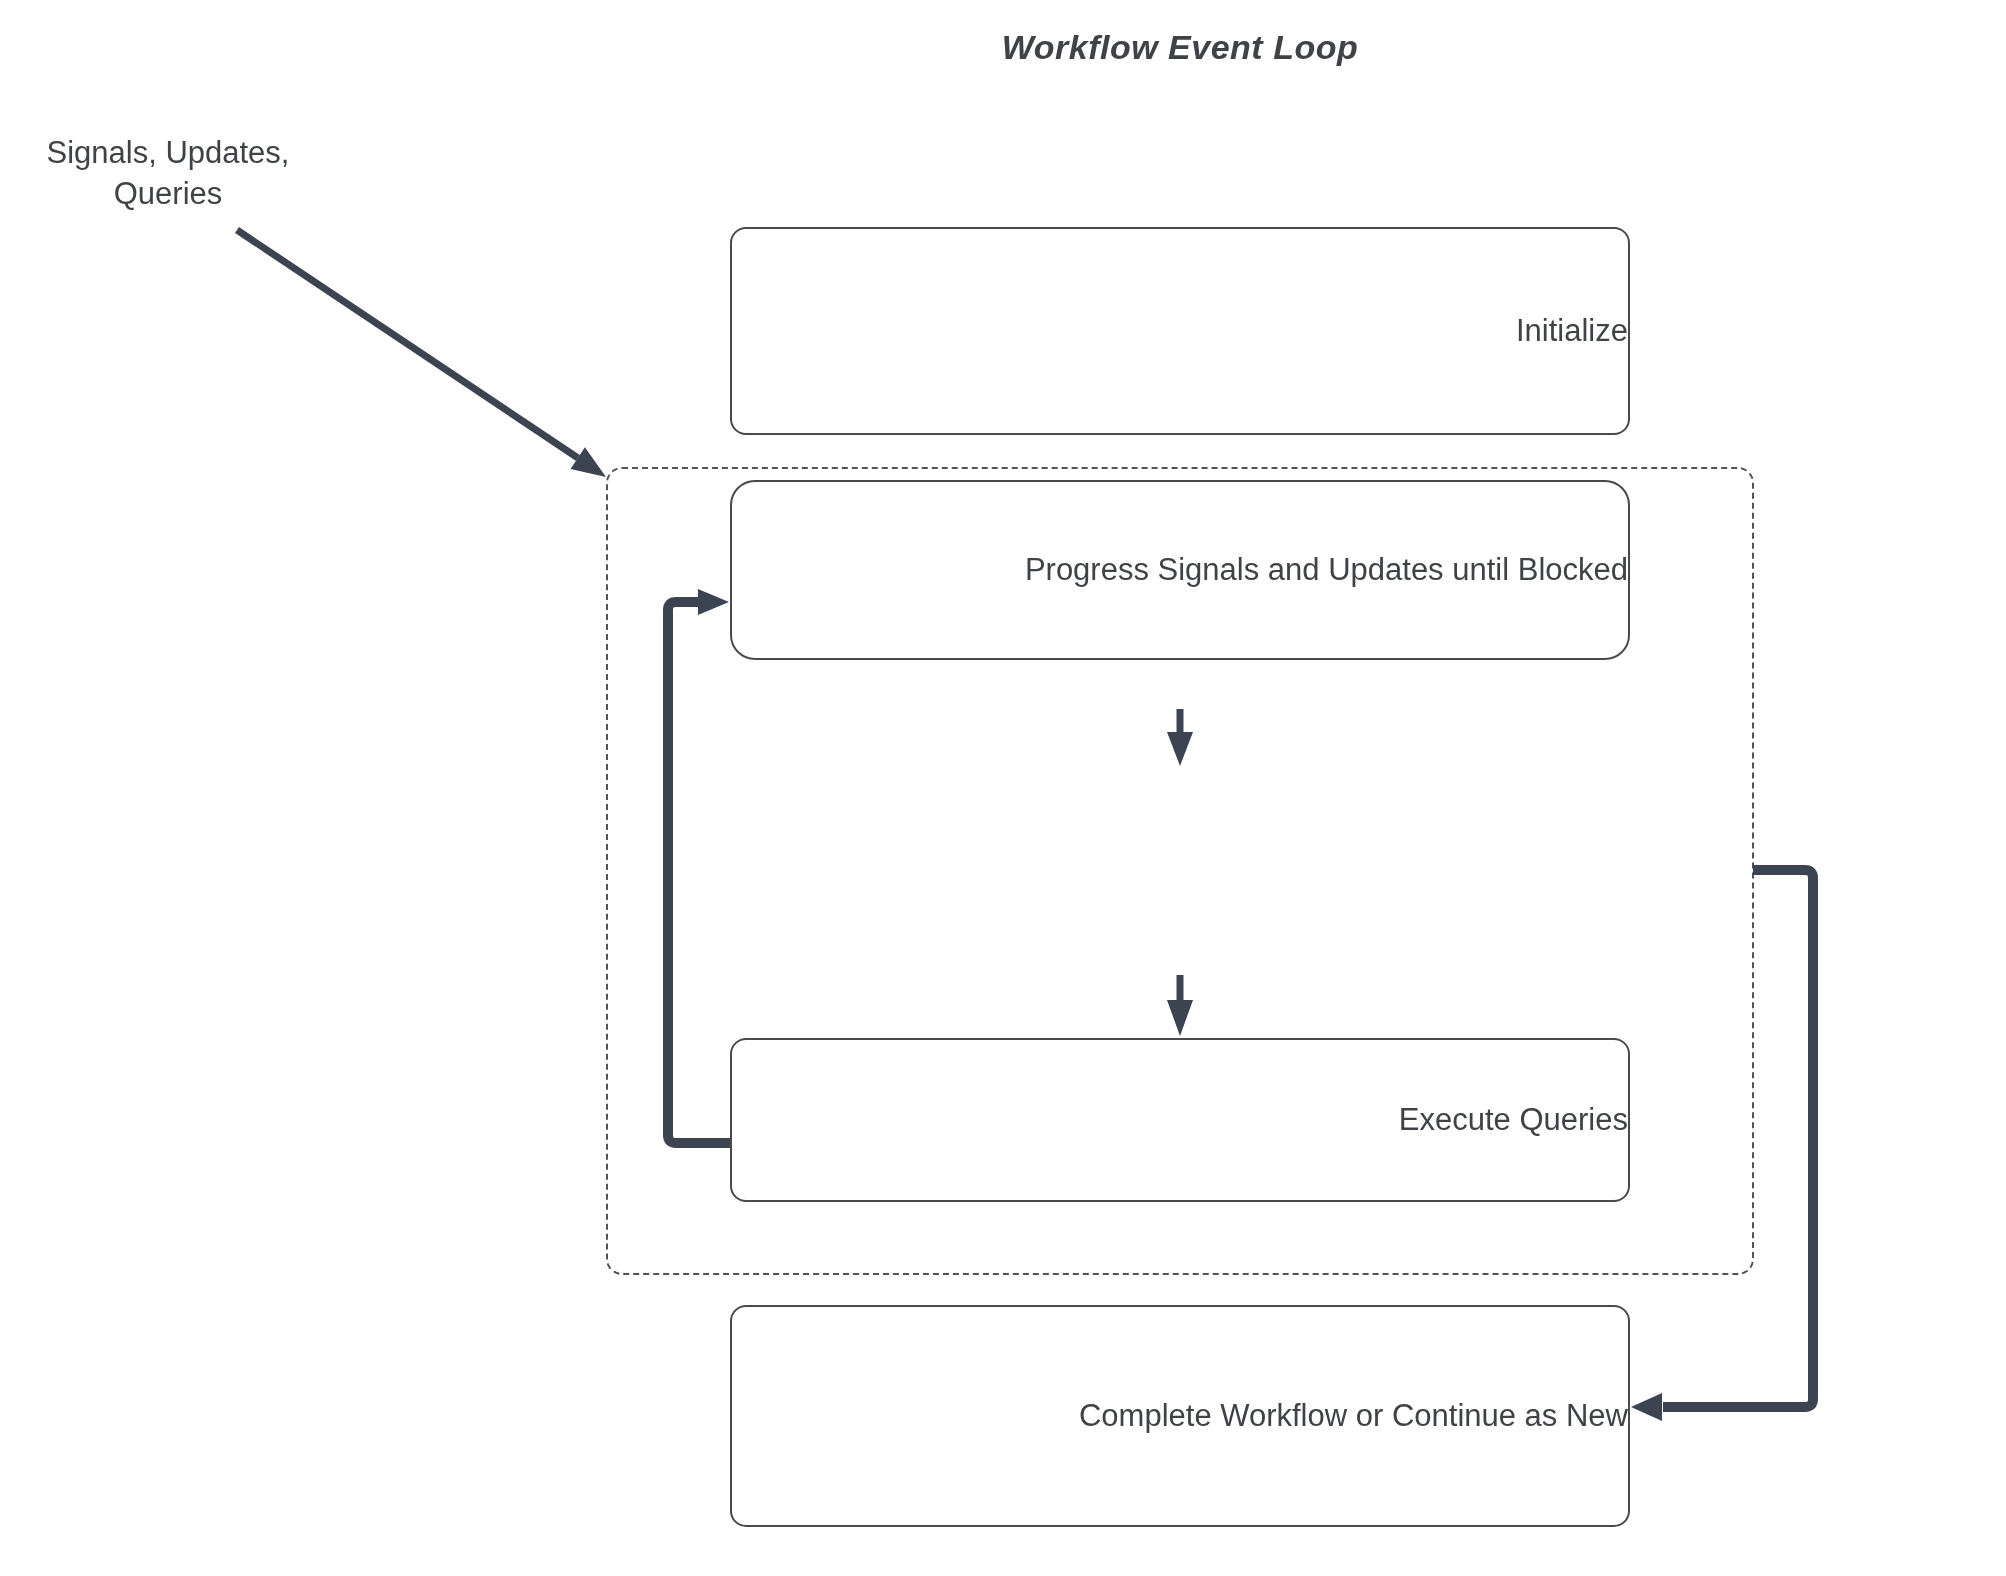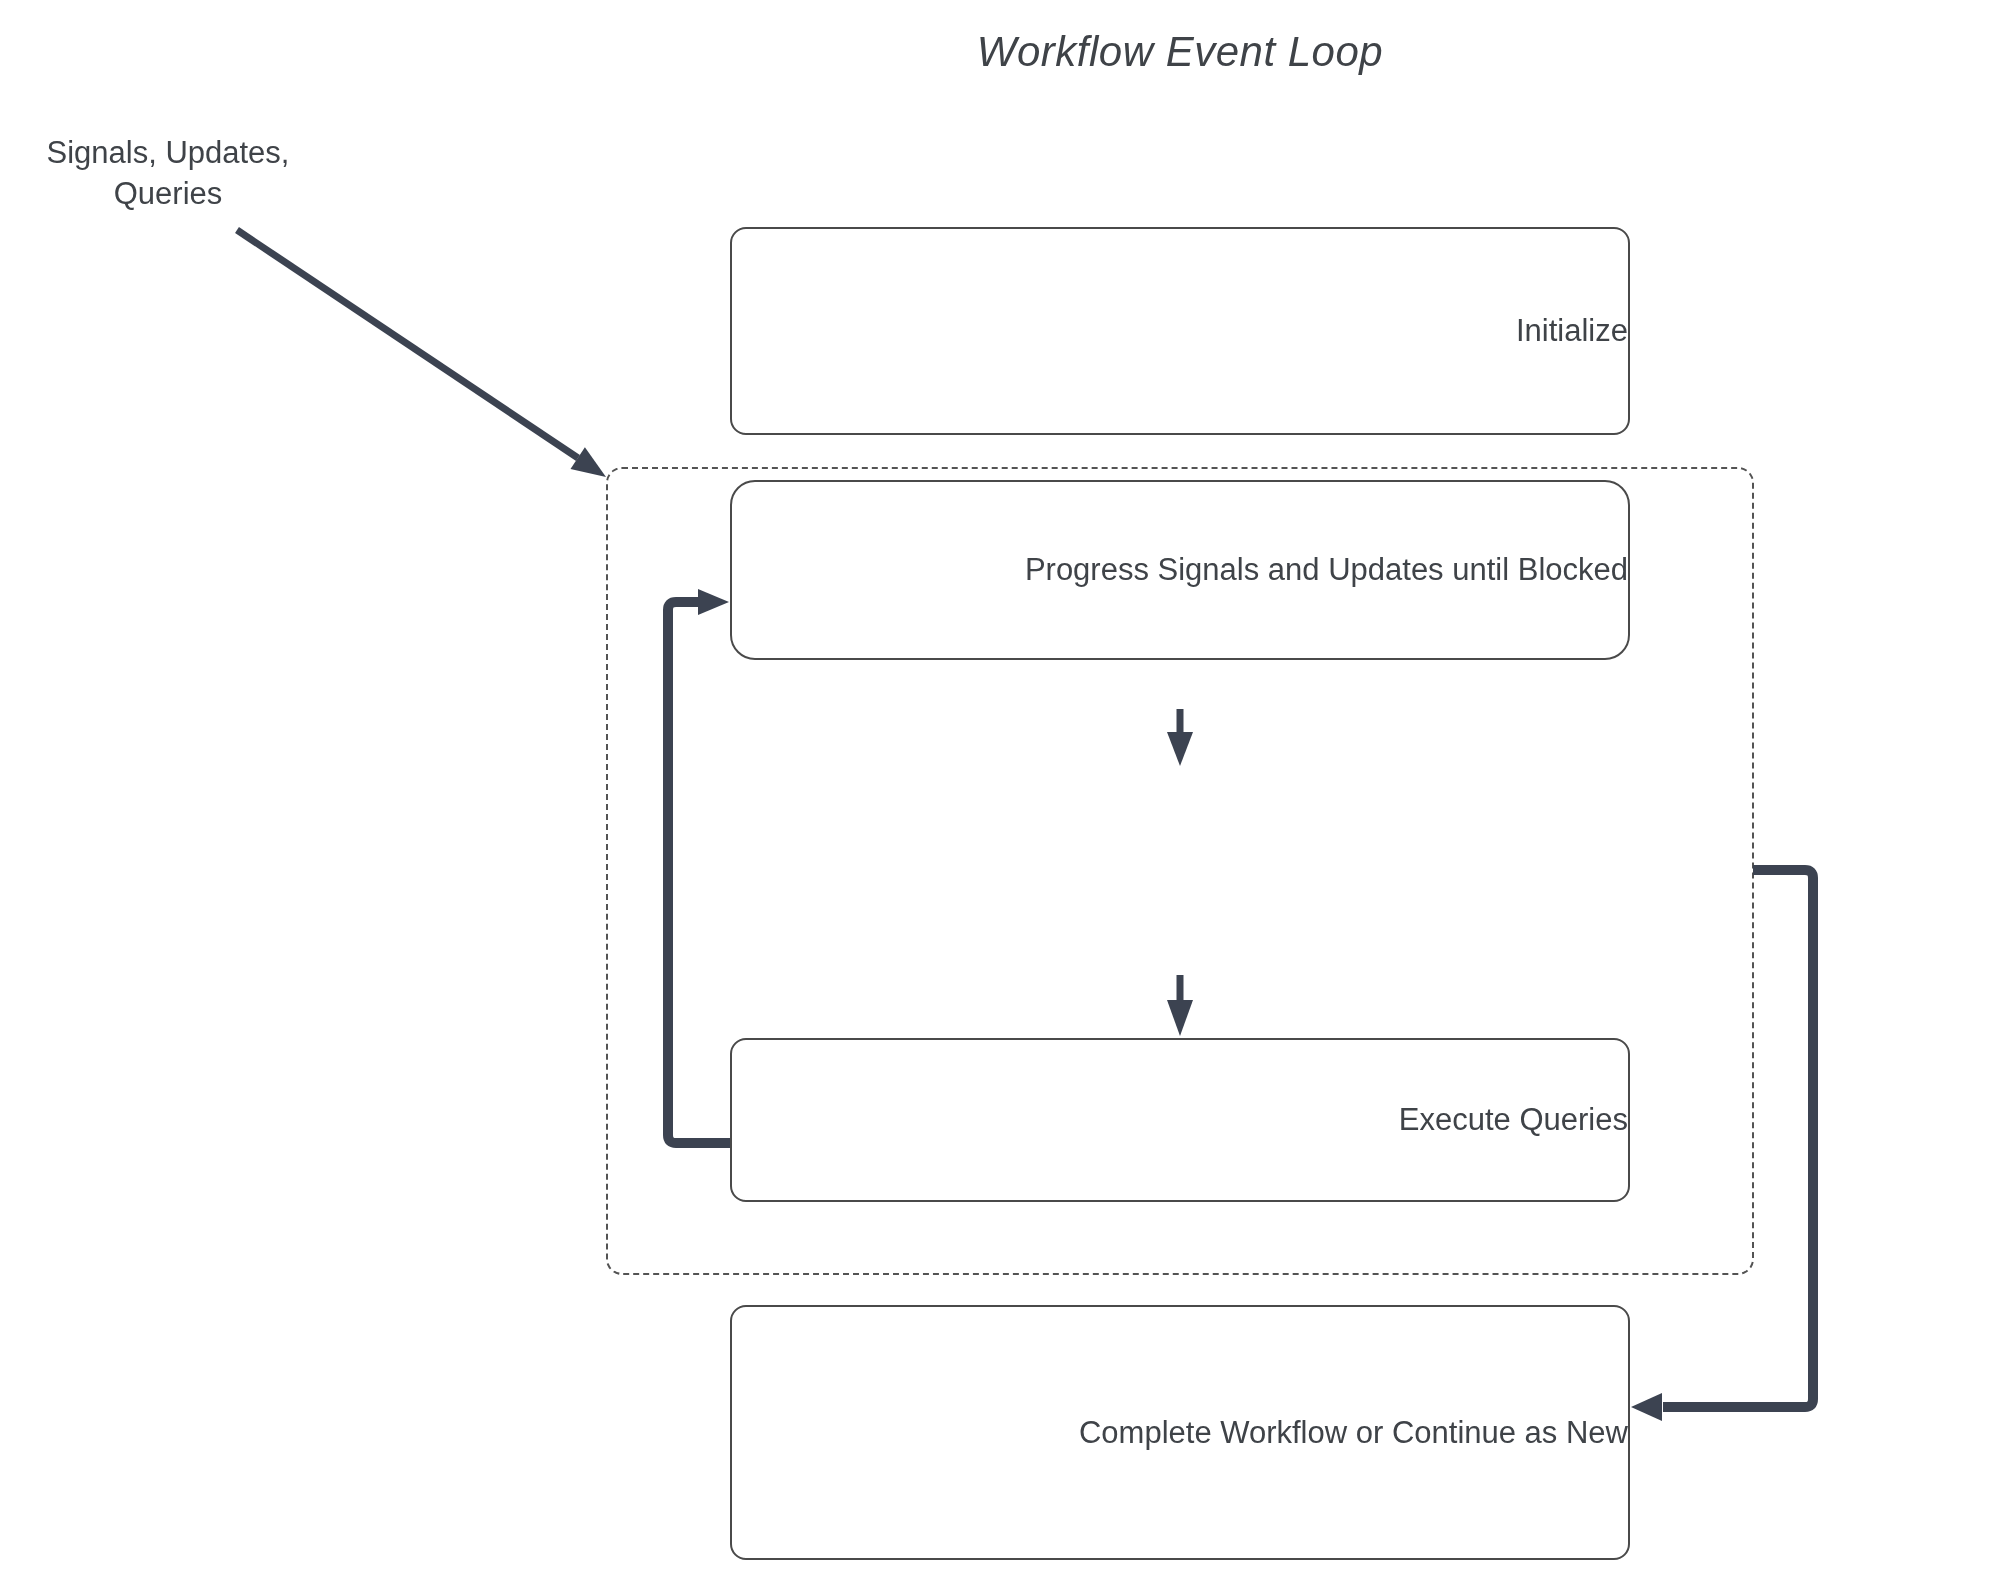--- a/index.html
+++ b/index.html
@@ -14,24 +14,25 @@
     height: 1576px;
     background: var(--color-background, #ffffff);
     overflow: hidden;
   }
   .diagram-title {
     position: absolute;
     left: 730px;
     top: 28px;
     width: 900px;
     text-align: center;
-    font-size: 42px;
+    font-size: 34px;
     font-style: italic;
     color: var(--color-text, #3f4348);
     letter-spacing: 0.5px;
+    font-weight: bold;
   }
   .annotation-label {
     position: absolute;
     left: 22px;
     top: 132px;
     width: 292px;
     text-align: center;
     font-size: 31px;
     line-height: 41px;
     color: var(--color-text, #3f4348);
@@ -50,21 +51,21 @@
     justify-content: flex-end;
     text-align: center;
     font-size: 31px;
     color: var(--color-text, #3f4348);
     z-index: 2;
   }
   .node-initialize        { top: 227px;  height: 208px; }
   .node-progress-signals  { top: 480px;  height: 180px; border-radius: 25px; }
   .node-progress-workflow { top: 768px;  height: 205px; }
   .node-execute-queries   { top: 1038px; height: 164px; }
-  .node-complete          { top: 1305px; height: 255px; }
+  .node-complete          { top: 1305px; height: 222px; }
   .loop-group {
     position: absolute;
     left: 606px;
     top: 467px;
     width: 1148px;
     height: 808px;
     box-sizing: border-box;
     border: 2.5px dashed var(--color-dashed-border, #535353);
     border-radius: 16px;
     background: transparent;

